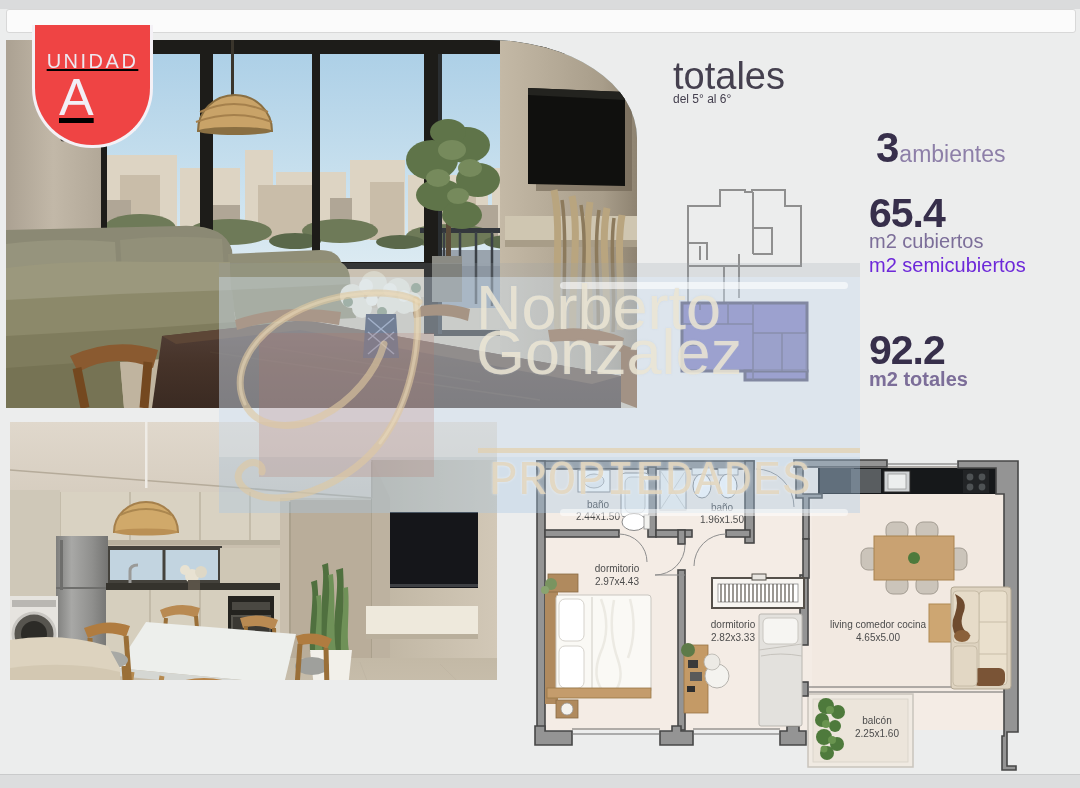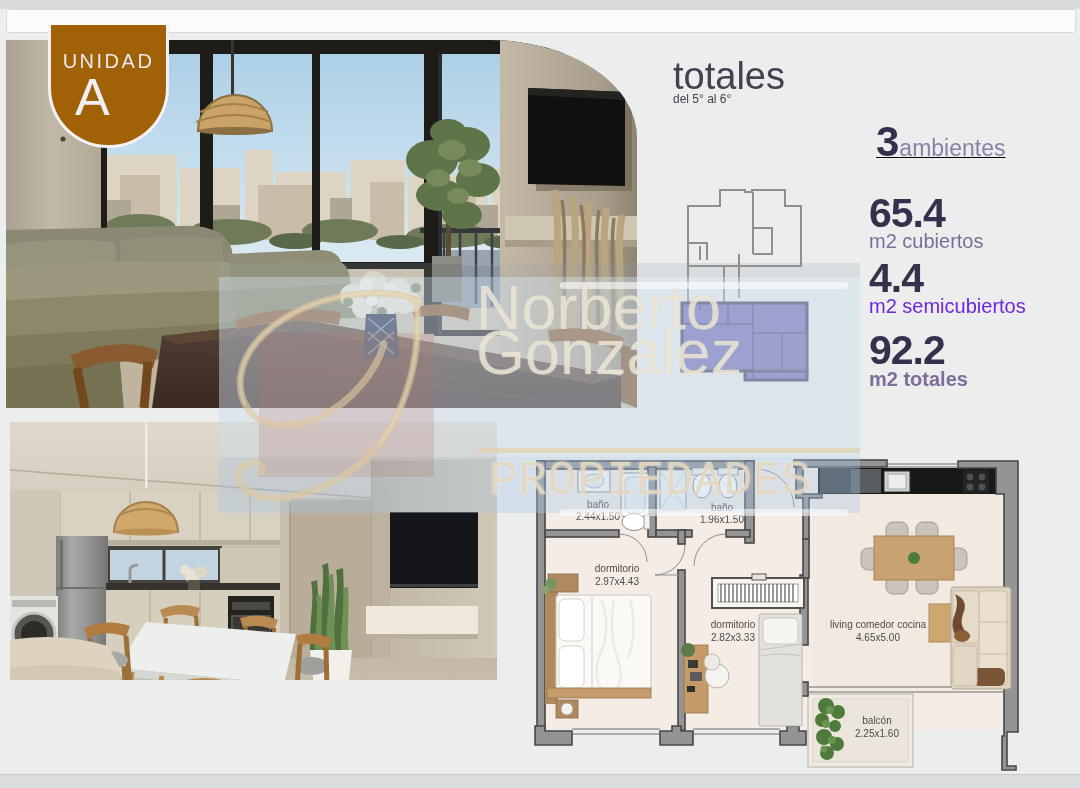--- a/index.html
+++ b/index.html
@@ -210,21 +210,21 @@
     <circle cx="348" cy="302" r="5"></circle>
         <circle cx="416" cy="288" r="5"></circle>
         <circle cx="382" cy="312" r="5"></circle>
   </g>
 
   <path d="M366,314 L396,314 L399,358 L363,358 Z" fill="#222c46"></path>
   <path d="M368,318 l26,22 M394,318 l-26,22 M368,332 l26,22 M394,332 l-26,22" stroke="#7d89a8" stroke-width="1.5"></path>
 </svg>
 </div>
 
-<div class="abs" style="left:48px;top:25px;width:121px;height:123px;background:#a16207;border:3px solid #f4f1f6;border-top:none;border-radius:0 0 60px 60px;box-sizing:border-box;">
+<div class="abs" style="left:32px;top:25px;width:121px;height:123px;background:#ef4444;border:3px solid #f4f1f6;border-top:none;border-radius:0 0 60px 60px;box-sizing:border-box;text-decoration:underline;">
   <div style="color:#ede8f0;font-size:20px;letter-spacing:2.5px;text-align:center;margin-top:25px;">UNIDAD</div>
   <div style="color:#f2eef5;font-size:52px;font-weight:300;text-align:left;padding-left:24px;margin-top:-6px;">A</div>
 </div>
 
 <div class="abs" style="left:673px;top:55px;width:110px;text-align:center;">
   <div style="font-size:38px;color:#45404f;letter-spacing:0px;">totales</div>
   <div style="font-size:12px;color:#45404f;margin-top:-6px;text-align:left;">del 5° al 6°</div>
 </div>
 
 <div class="abs" style="left:676px;top:183px;">
@@ -249,31 +249,30 @@
     <path d="M753,303 L753,380"></path>
     <path d="M728,303 L728,324"></path>
     <path d="M682,324 L753,324"></path>
     <path d="M753,333 L807,333"></path>
     <path d="M782,333 L782,371"></path>
     <path d="M700,303 L700,310 M682,345 L700,345"></path>
   </g>
 </svg>
 </div>
 
-<div class="abs" style="left:876px;top:118px;text-decoration:underline;">
+<div class="abs" style="left:876px;top:124px;">
   <span style="font-size:42px;font-weight:bold;color:#372f4b;">3</span><span style="font-size:23px;color:#8d7fa8;">ambientes</span>
 </div>
 
 <div class="abs" style="left:869px;top:193px;line-height:1;">
   <div style="font-size:41px;font-weight:bold;color:#372f4b;letter-spacing:-1px;">65.4</div>
   <div style="font-size:20px;color:#7c6e99;margin-top:-3px;">m2 cubiertos</div>
 </div>
 
 <div class="abs" style="left:869px;top:258px;line-height:1;">
-  <div style="font-size:41px;font-weight:bold;color:#372f4b;letter-spacing:-1px;">4.4</div>
   <div style="font-size:20px;color:#6d28d9;margin-top:-3px;">m2 semicubiertos</div>
 </div>
 
 <div class="abs" style="left:869px;top:330px;line-height:1;">
   <div style="font-size:41px;font-weight:bold;color:#372f4b;letter-spacing:-1px;">92.2</div>
   <div style="font-size:20px;color:#7c6e99;margin-top:-2px;font-weight:bold;">m2 totales</div>
 </div>
 
 <div class="abs" style="left:10px;top:422px;width:487px;height:258px;overflow:hidden;">
 <svg width="487" height="347" viewBox="10 422 487 347" xmlns="http://www.w3.org/2000/svg">

